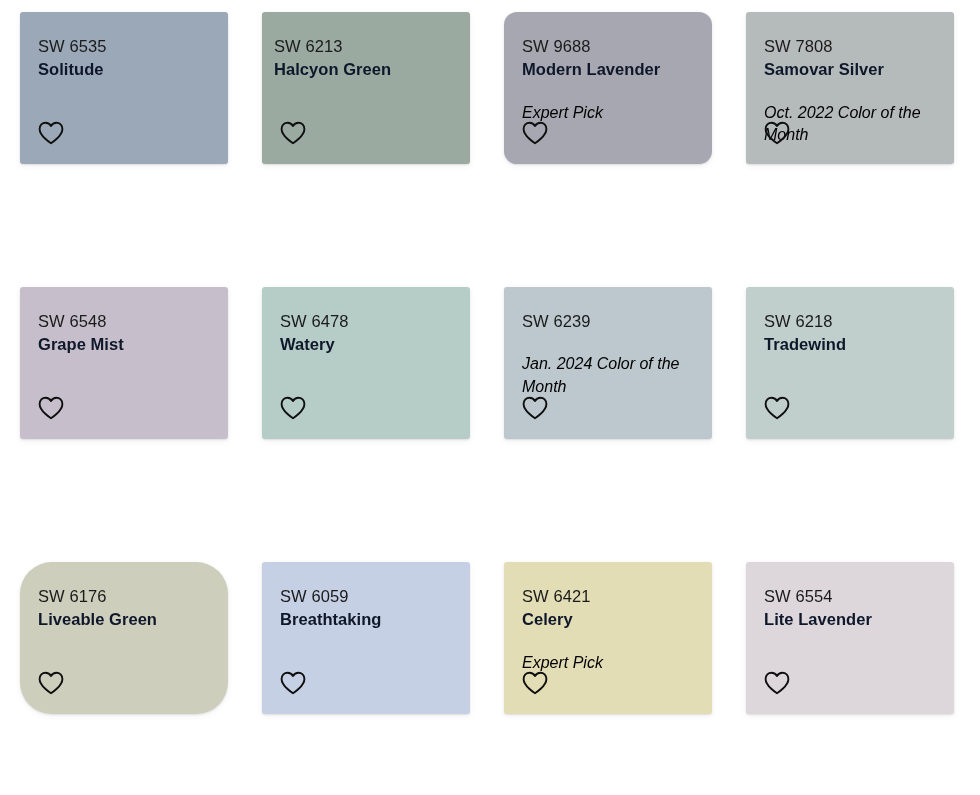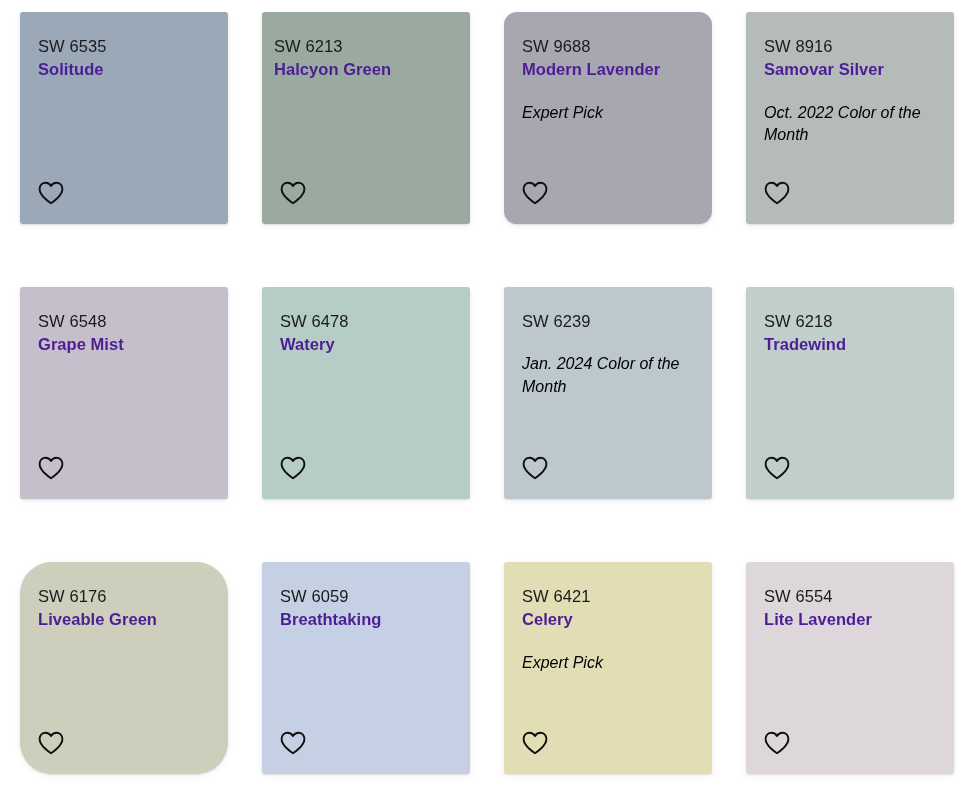--- a/index.html
+++ b/index.html
@@ -17,39 +17,39 @@
   #swatch-grid {
     display: grid;
     grid-template-columns: repeat(4, 242px);
     grid-template-rows: repeat(3, 275px);
     padding: 12px 0 0 20px;
     box-sizing: border-box;
   }
   .swatch-card {
     position: relative;
     width: 208px;
-    height: 212px;
+    height: 152px;
     border-radius: 3px;
     box-sizing: border-box;
     padding: 23px 18px 0 18px;
     box-shadow: 0 1px 2px rgba(0,0,0,0.10), 0 2px 7px rgba(0,0,0,0.055);
     cursor: pointer;
     overflow: hidden;
   }
   .swatch-code {
     font-size: 16.5px;
     line-height: 1.42;
     color: #1a1a1a;
     font-weight: 400;
     letter-spacing: 0.1px;
   }
   .swatch-name {
     font-size: 16.5px;
     line-height: 1.45;
-    color: #4c1d95;
+    color: #0f172a;
     font-weight: 700;
     letter-spacing: 0.05px;
   }
   .swatch-tag {
     font-size: 16px;
     line-height: 1.38;
     color: #000000;
     font-style: italic;
     font-weight: 400;
     margin-top: 20px;
@@ -105,21 +105,21 @@
       <span class="fav-icon">
         <svg width="30" height="30" viewBox="0 0 30 30" aria-hidden="true">
           <path d="M15 25.2 C15 25.2 3.6 18.1 3.6 10.9 C3.6 7.3 6.3 4.7 9.6 4.7 C12.0 4.7 13.9 6.0 15 7.9 C16.1 6.0 18.0 4.7 20.4 4.7 C23.7 4.7 26.4 7.3 26.4 10.9 C26.4 18.1 15 25.2 15 25.2 Z" fill="none" stroke="#101010" stroke-width="1.9" stroke-linejoin="round"></path>
         </svg>
       </span>
     </div>
   </div>
 
   <div class="swatch-cell">
     <div class="swatch-card" style="background: rgb(181, 187, 186);">
-      <div class="swatch-code">SW 8916</div>
+      <div class="swatch-code">SW 7808</div>
       <div class="swatch-name">Samovar Silver</div>
       <div class="swatch-tag">Oct. 2022 Color of the Month</div>
       <span class="fav-icon">
         <svg width="30" height="30" viewBox="0 0 30 30" aria-hidden="true">
           <path d="M15 25.2 C15 25.2 3.6 18.1 3.6 10.9 C3.6 7.3 6.3 4.7 9.6 4.7 C12.0 4.7 13.9 6.0 15 7.9 C16.1 6.0 18.0 4.7 20.4 4.7 C23.7 4.7 26.4 7.3 26.4 10.9 C26.4 18.1 15 25.2 15 25.2 Z" fill="none" stroke="#101010" stroke-width="1.9" stroke-linejoin="round"></path>
         </svg>
       </span>
     </div>
   </div>
 

